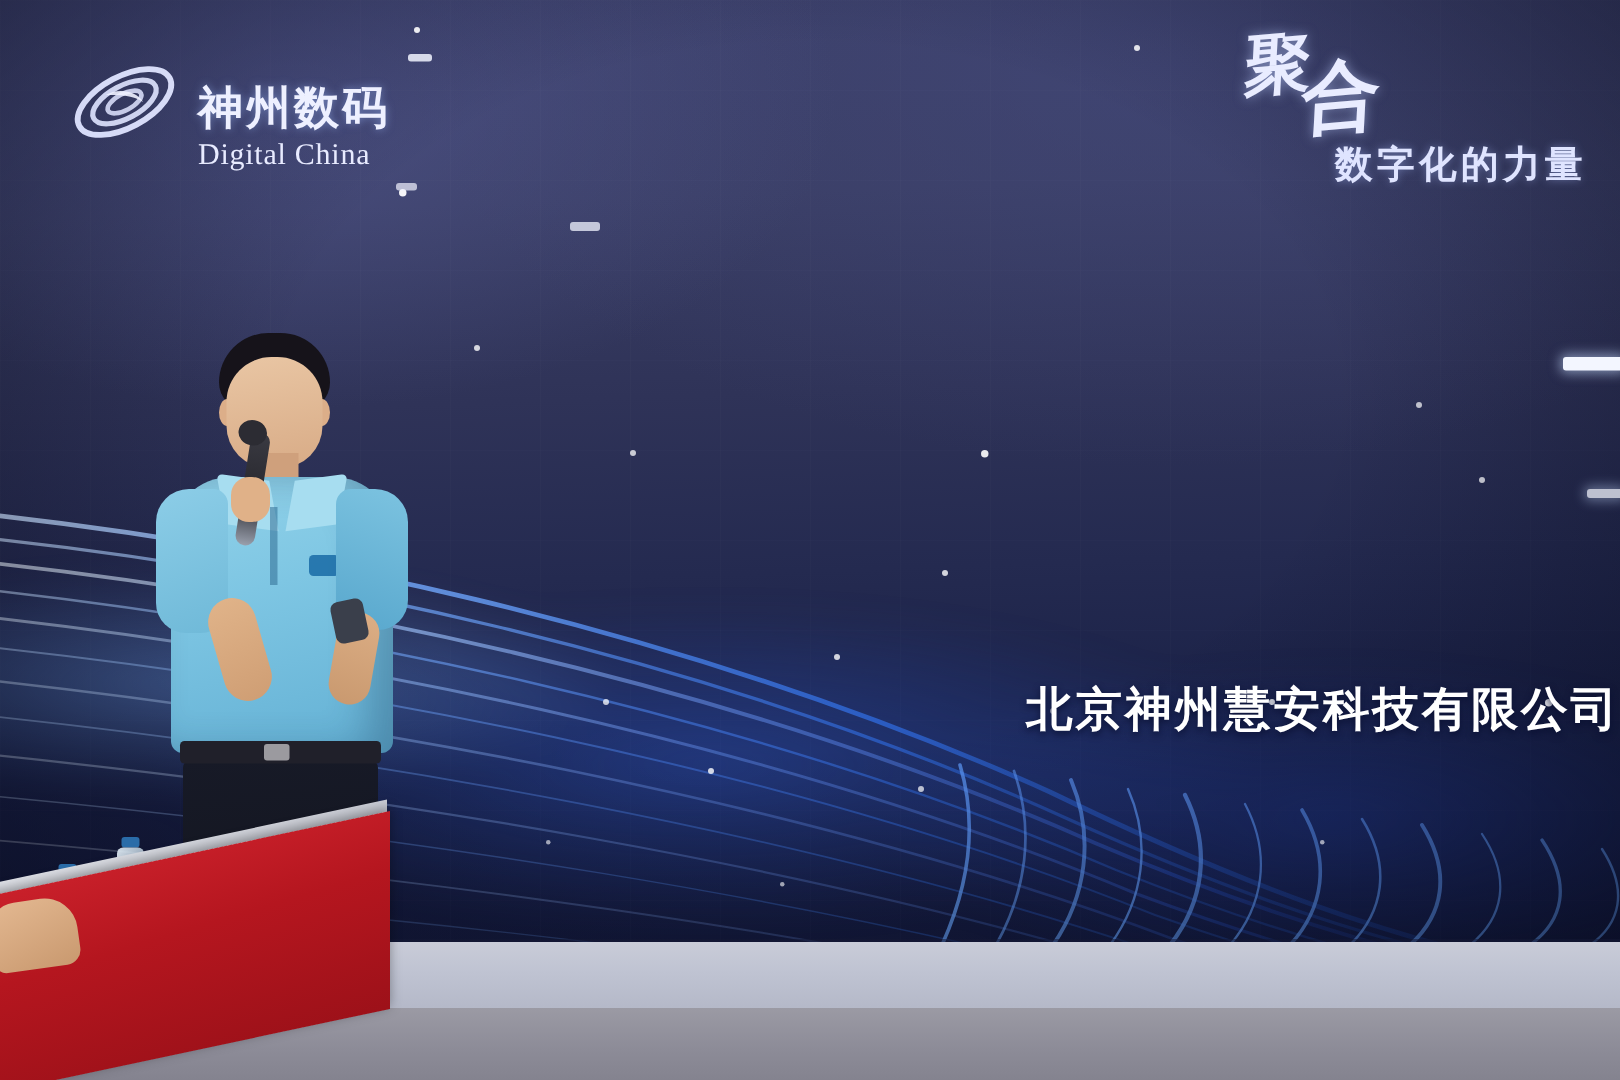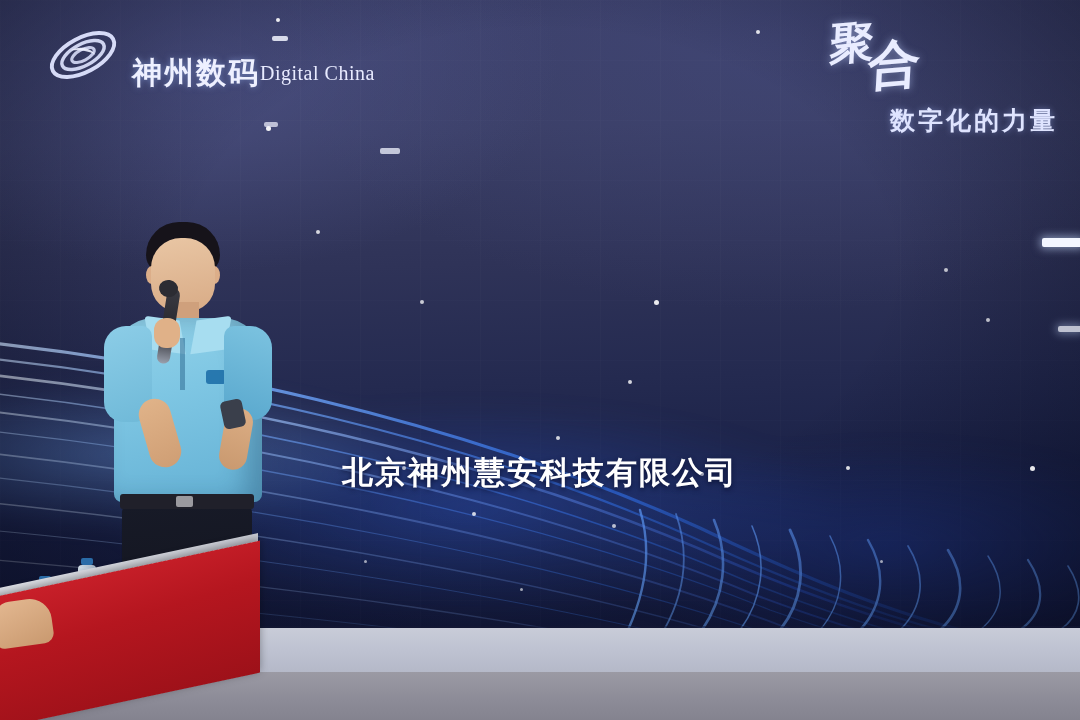--- a/index.html
+++ b/index.html
@@ -47,21 +47,21 @@
     pointer-events:none;
   }
 
   
   .particle{position:absolute;background:#fff;border-radius:50%;pointer-events:none;}
   .dash{position:absolute;background:#f2f4ff;border-radius:2px;pointer-events:none;}
 
   
   .dc-logo{position:absolute;left:44px;top:22px;display:flex;align-items:center;gap:10px;}
   .dc-mark{width:78px;height:62px;}
-  .dc-words{display:flex;line-height:1;margin-top:36px;}
+  .dc-words{display:flex;flex-direction:column;line-height:1;margin-top:36px;}
   .dc-cn{
     font-size:30px;font-weight:bold;color:#eef0ff;letter-spacing:2px;
     text-shadow:0 0 6px rgba(160,190,255,.5);
   }
   .dc-en{
     font-family:"Liberation Serif","DejaVu Serif",serif;
     font-size:20px;color:#e8ebff;letter-spacing:.5px;margin-top:5px;
   }
 
   .agg-logo{position:absolute;right:22px;top:18px;width:250px;text-align:right;}
@@ -74,37 +74,37 @@
     font-weight:bold;
     color:#e9ecff;
     text-shadow:0 0 8px rgba(190,205,255,.55);
     transform:skewX(-8deg) rotate(-5deg);
   }
   .agg-ju{font-size:44px;left:22px;top:-4px;}
   .agg-he{font-size:52px;left:60px;top:12px;}
   .agg-sub{
     font-size:25px;color:#dfe4ff;letter-spacing:3px;font-weight:bold;
     text-shadow:0 0 6px rgba(170,190,255,.45);
-    margin-top:20px;
+    margin-top:9px;
     font-family:Liberation Serif, serif;
   }
 
   .main-title{
     position:absolute;left:0;top:180px;width:1080px;text-align:center;
     font-size:47px;font-weight:bold;letter-spacing:3px;
     color:#ffffff;
     text-shadow:0 2px 5px rgba(10,16,50,.85), 0 0 18px rgba(150,180,255,.35);
   }
   .sub-date{
     position:absolute;left:0;top:348px;width:1080px;text-align:center;
     font-size:29px;font-weight:bold;letter-spacing:1px;color:#ffffff;
     text-shadow:0 2px 4px rgba(10,16,50,.8);
   }
   .sub-company{
-    position:absolute;left:0;top:452px;width:1080px;text-align:center;
+    position:absolute;left:0;top:452px;width:1080px;text-align:right;
     font-size:31px;font-weight:bold;letter-spacing:2px;color:#ffffff;
     text-shadow:0 2px 5px rgba(8,14,48,.85);
   }
 
   
   .floor{
     position:absolute;left:0;top:628px;width:1080px;height:50px;
     background:linear-gradient(180deg,#c9ccd8 0%,#bfc3d2 40%,#b2b6c6 100%);
   }
   .floor-front{

